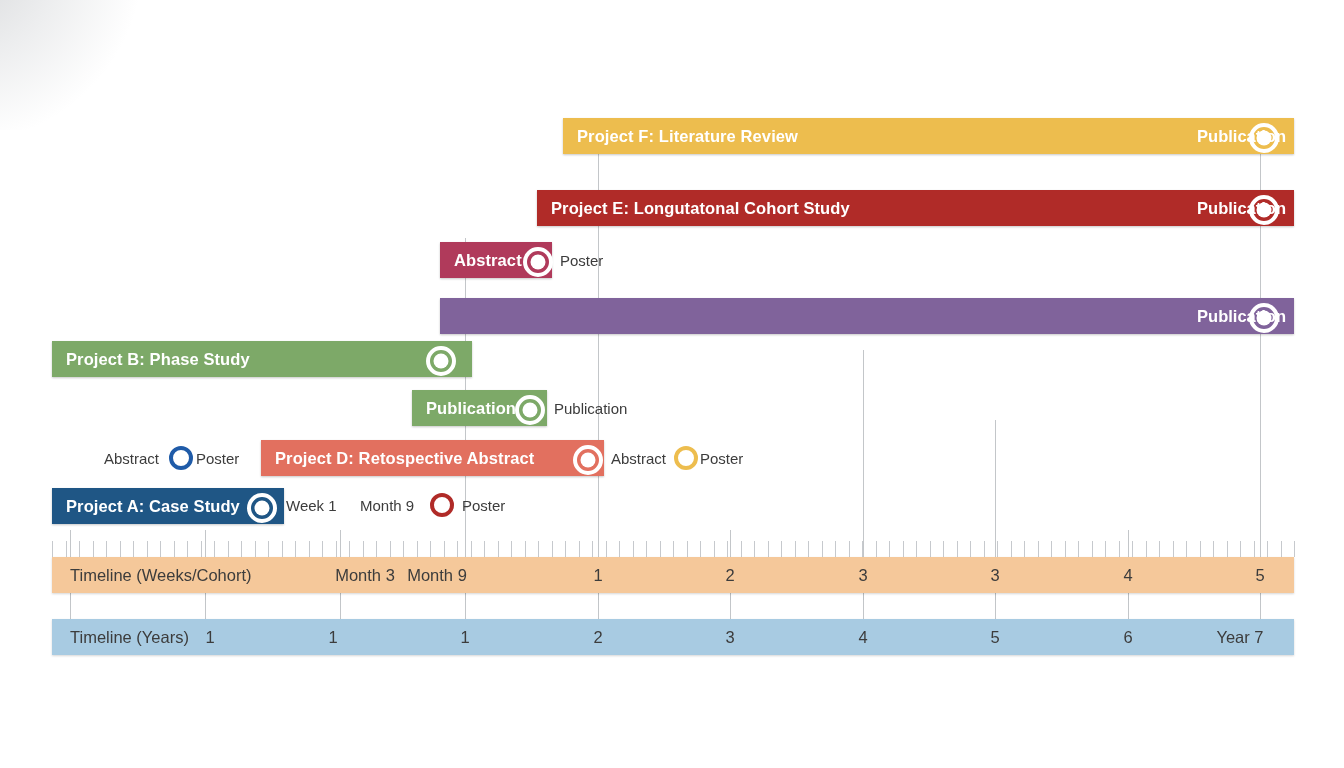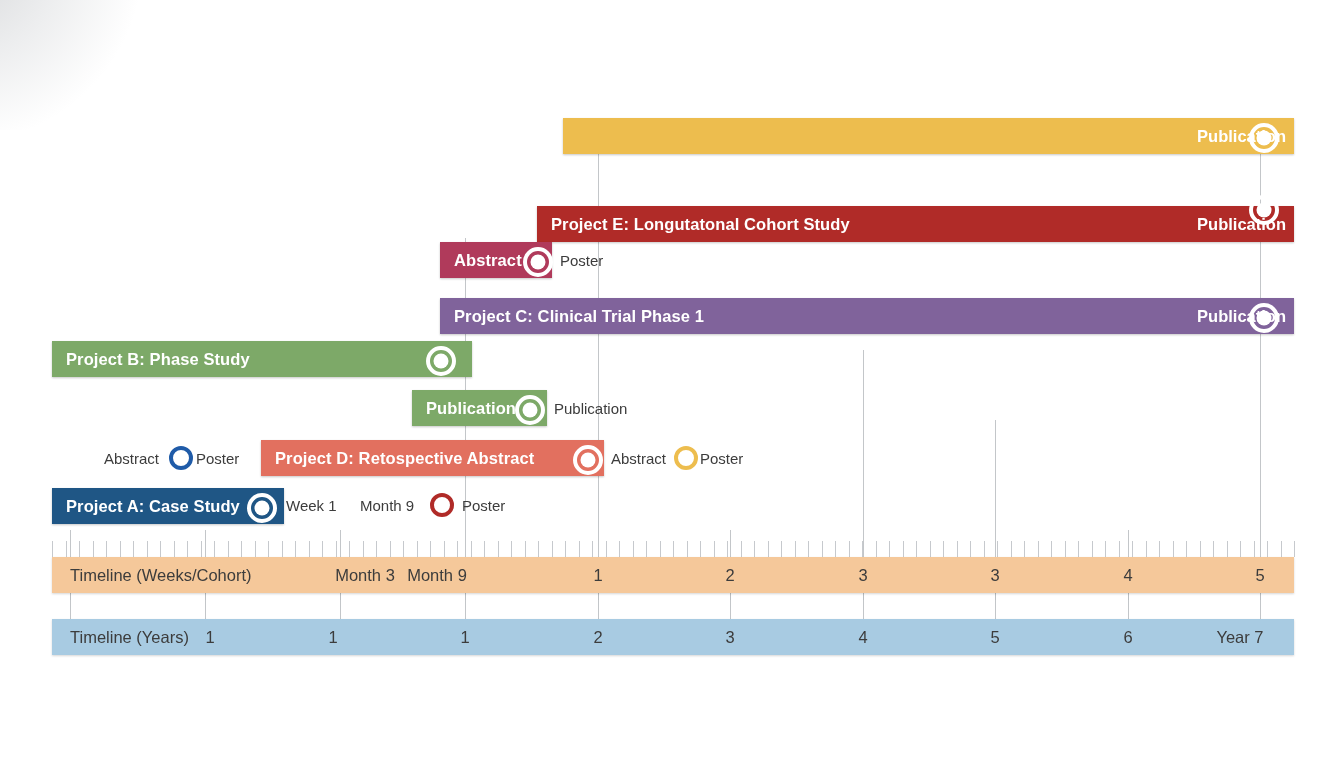--- a/index.html
+++ b/index.html
@@ -249,34 +249,34 @@
       <div class="tickmark" style="left: 1213px; top: 541px; height: 16px;"></div>
       <div class="tickmark" style="left: 1227px; top: 541px; height: 16px;"></div>
       <div class="tickmark" style="left: 1240px; top: 541px; height: 16px;"></div>
       <div class="tickmark" style="left: 1254px; top: 541px; height: 16px;"></div>
       <div class="tickmark" style="left: 1267px; top: 541px; height: 16px;"></div>
       <div class="tickmark" style="left: 1281px; top: 541px; height: 16px;"></div>
       <div class="tickmark" style="left: 1294px; top: 541px; height: 16px;"></div>
     </div>
   <div id="bars-layer">
       <div class="bar" style="left: 563px; top: 118px; width: 731px; background: rgb(237, 189, 78);">
+        <span class="bar-label">Project F: Literature Review</span>
         <span class="spacer"></span>
         <span class="bar-endlabel">Publication</span>
       </div>
-      <div class="bar" style="left: 537px; top: 206px; width: 757px; background: rgb(176, 43, 40); text-align: center;">
+      <div class="bar" style="left: 537px; top: 190px; width: 757px; background: rgb(176, 43, 40); text-align: center;">
         <span class="bar-label">Project E: Longutatonal Cohort Study</span>
         <span class="spacer"></span>
         <span class="bar-endlabel">Publication</span>
       </div>
       <div class="bar" style="left: 440px; top: 242px; width: 112px; background: rgb(176, 58, 91);">
         <span class="bar-label">Abstract</span>
         <span class="spacer"></span>
       </div>
       <div class="bar" style="left: 440px; top: 298px; width: 854px; background: rgb(128, 99, 155);">
-        <span class="bar-label">Project C:  Clinical Trial Phase 1</span>
         <span class="spacer"></span>
         <span class="bar-endlabel">Publication</span>
       </div>
       <div class="bar" style="left: 52px; top: 341px; width: 420px; background: rgb(125, 169, 104);">
         <span class="bar-label">Project B: Phase Study</span>
         <span class="spacer"></span>
       </div>
       <div class="bar" style="left: 412px; top: 390px; width: 135px; background: rgb(125, 169, 104);">
         <span class="bar-label">Publication</span>
         <span class="spacer"></span>

